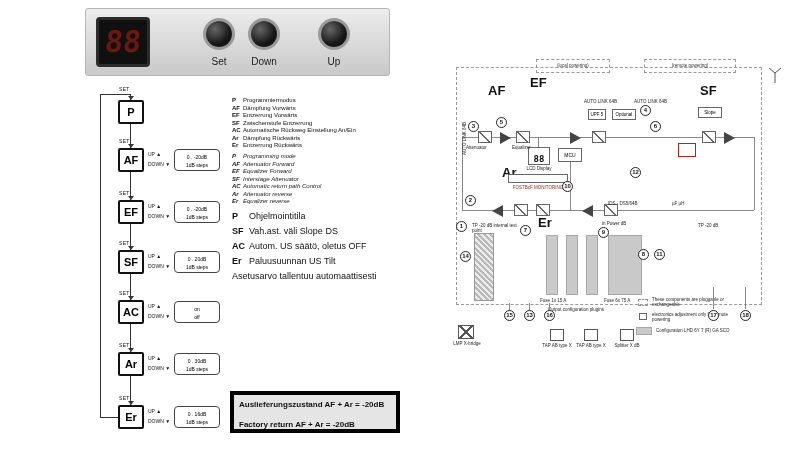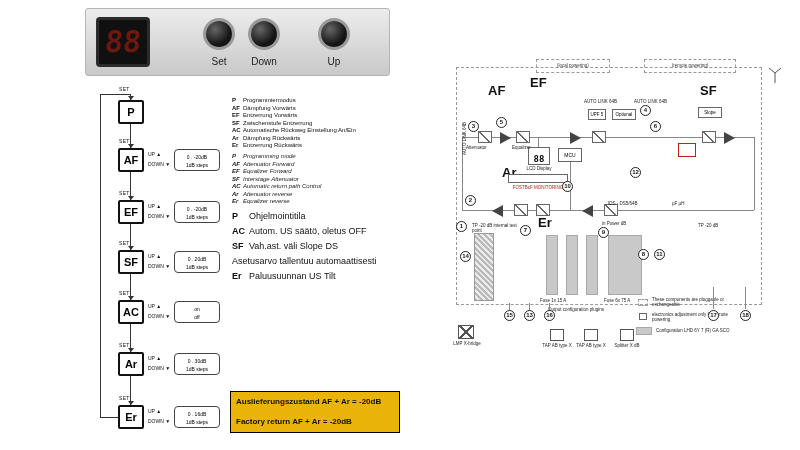--- a/index.html
+++ b/index.html
@@ -31,21 +31,21 @@
   .arrow-down { position:absolute; width:0; height:0; border-left:3px solid transparent;
                 border-right:3px solid transparent; border-top:4px solid #333; }
 
   
   .leg6 { font-size:6px; line-height:7.5px; color:#111; }
   .leg6 .k { display:inline-block; width:11px; font-weight:bold; }
   .leg6.it { font-style:italic; color:#222; }
   .fin { font-size:9px; line-height:15px; color:#111; }
   .fin .k { display:inline-block; width:17px; font-weight:bold; }
 
-  .preset { left:230px; top:391px; width:170px; height:42px; background:#eab308; border:1px solid #000000; }
+  .preset { left:230px; top:391px; width:170px; height:42px; background:#e5e5e5; border:4px solid #000000; }
   .preset div { font-size:8px; font-weight:bold; color:#111; }
 
   
   .schem { left:452px; top:55px; width:346px; height:350px; }
   .dashedbox { position:absolute; border:1px dashed #999; }
   .biglbl { position:absolute; font-size:13px; font-weight:bold; color:#111; }
   .sline { position:absolute; background:#888; }
   .blk { position:absolute; border:1px solid #666; background:#fff; }
   .diag { background-image:linear-gradient(45deg, transparent 44%, #666 44%, #666 52%, transparent 52%); }
   .tri-r { position:absolute; width:0; height:0; border-left:11px solid #444;
@@ -176,24 +176,24 @@
     <div><span class="k">AF</span><span>Attenuator Forward</span></div>
     <div><span class="k">EF</span><span>Equalizer Forward</span></div>
     <div><span class="k">SF</span><span>Interstage Attenuator</span></div>
     <div><span class="k">AC</span><span>Automatic return path Control</span></div>
     <div><span class="k">Ar</span><span>Attenuator reverse</span></div>
     <div><span class="k">Er</span><span>Equalizer reverse</span></div>
   </div>
 
   <div class="abs fin" style="left:232px;top:209px;width:210px">
     <div><span class="k">P</span><span>Ohjelmointitila</span></div>
+    <div><span class="k">SF</span><span>Vah.ast. väli Slope DS</span></div>
     <div><span class="k">AC</span><span>Autom. US säätö, oletus OFF</span></div>
-    <div><span class="k">SF</span><span>Vah.ast. väli Slope DS</span></div>
+    <div><span class="k">Er</span><span>Paluusuunnan US Tilt</span></div>
     <div>Asetusarvo tallentuu automaattisesti</div>
-    <div><span class="k">Er</span><span>Paluusuunnan US Tilt</span></div>
   </div>
 
   <div class="abs preset">
     <div class="abs" style="left:5px;top:5px">Auslieferungszustand AF + Ar = -20dB</div>
     <div class="abs" style="left:5px;top:25px">Factory return AF + Ar =  -20dB</div>
   </div>
 
   <div class="abs schem">
     <div class="dashedbox" style="left:4px;top:12px;width:306px;height:238px"></div>
     <div class="dashedbox" style="left:84px;top:4px;width:74px;height:14px;font-size:4.5px;text-align:center;line-height:12px;color:#333">(local powering)</div>

